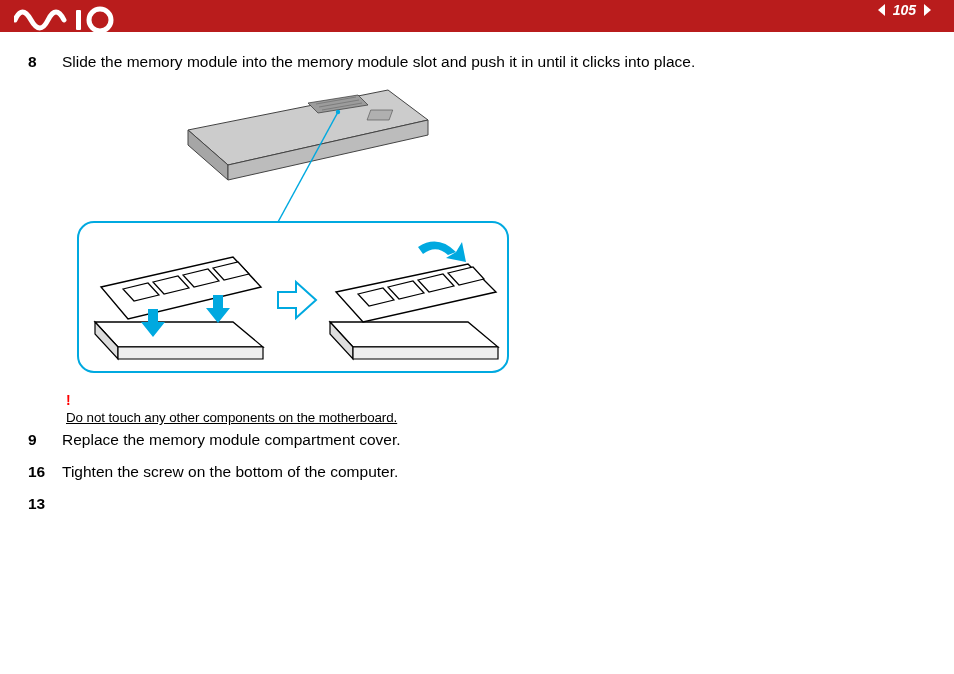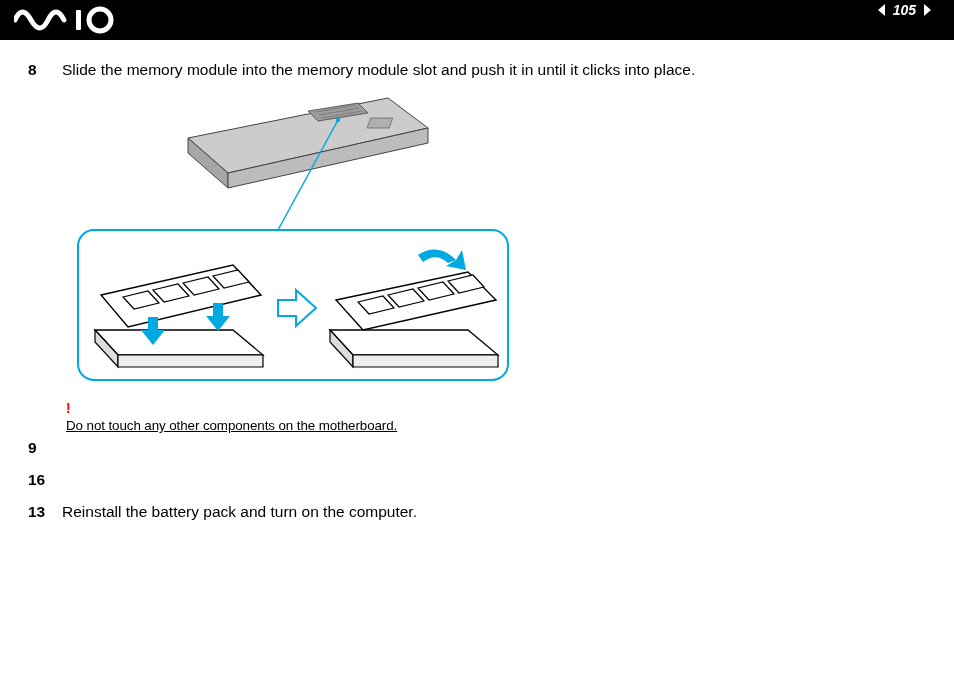--- a/index.html
+++ b/index.html
@@ -6,23 +6,23 @@
     margin: 0;
     padding: 0;
     width: 954px;
     height: 674px;
     background: #ffffff;
     font-family: Arial, Helvetica, sans-serif;
     color: #000;
     overflow: hidden;
   }
   .header {
-    background: #000000;
+    background: #b91c1c;
     color: #fff;
-    height: 40px;
+    height: 32px;
     position: relative;
   }
   .vaio-logo {
     position: absolute;
     left: 14px;
     top: 6px;
   }
   .page-nav {
     position: absolute;
     right: 20px;
@@ -193,24 +193,25 @@
     </svg>
   </div>
 
   <div class="warn-row">
     <span class="warn-bang">!</span>
     <div class="warn-text">Do not touch any other components on the motherboard.</div>
   </div>
 
   <div class="step-row">
     <div class="step-num">9</div>
+    <div>Replace the memory module compartment cover.</div>
   </div>
 
   <div class="step-row">
     <div class="step-num">16</div>
+    <div>Tighten the screw on the bottom of the computer.</div>
   </div>
 
   <div class="step-row">
     <div class="step-num">13</div>
-    <div>Reinstall the battery pack and turn on the computer.</div>
   </div>
 
 </div>
 
 </body></html>

